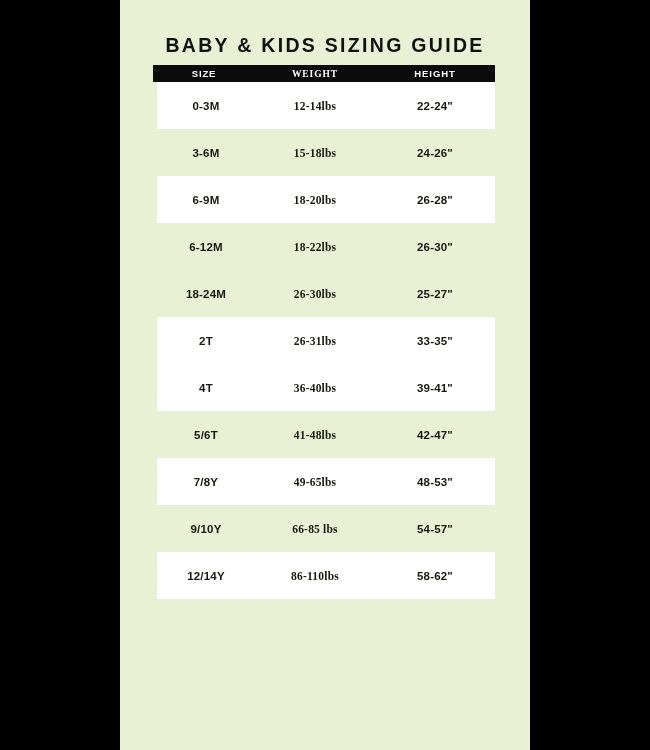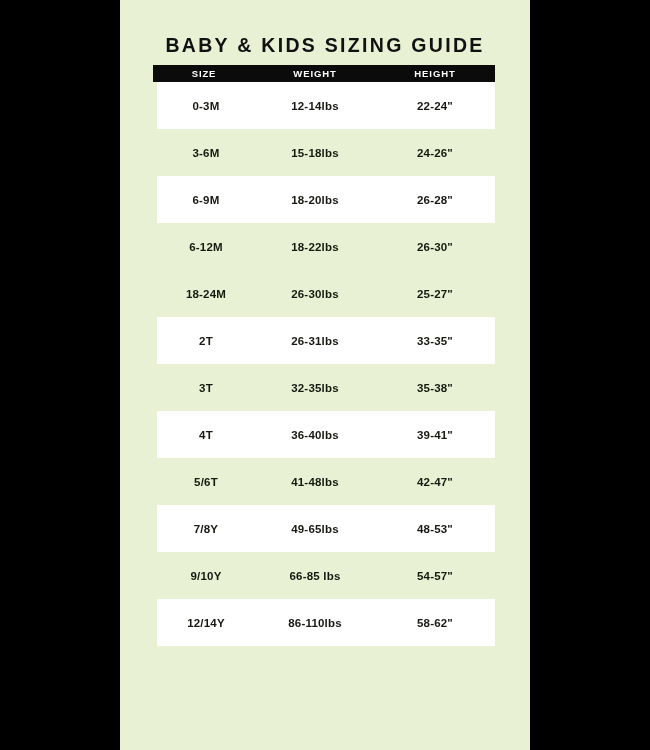--- a/index.html
+++ b/index.html
@@ -79,21 +79,21 @@
   }
 
   .row.header .cell {
     color: #FFFFFF;
     font-size: 9.5px;
     letter-spacing: 0.9px;
   }
 
   
   .c-size   { width: 98px;  margin-left: 0px; }
-  .c-weight { width: 120px; }
+  .c-weight { width: 120px; font-family: Liberation Serif, serif; }
   .c-height { width: 120px; }
 
   .row.header .c-size   { width: 102px; }
   .row.header .c-weight { width: 120px; }
   .row.header .c-height { width: 120px; }
 </style>
 </head>
 <body>
 
 <div id="page">
@@ -134,25 +134,20 @@
           <div class="row tint">
             <div class="cell c-size">18-24M</div>
             <div class="cell c-weight">26-30lbs</div>
             <div class="cell c-height">25-27"</div>
           </div>
           <div class="row white">
             <div class="cell c-size">2T</div>
             <div class="cell c-weight">26-31lbs</div>
             <div class="cell c-height">33-35"</div>
           </div>
-          <div class="row tint">
-            <div class="cell c-size">3T</div>
-            <div class="cell c-weight">32-35lbs</div>
-            <div class="cell c-height">35-38"</div>
-          </div>
           <div class="row white">
             <div class="cell c-size">4T</div>
             <div class="cell c-weight">36-40lbs</div>
             <div class="cell c-height">39-41"</div>
           </div>
           <div class="row tint">
             <div class="cell c-size">5/6T</div>
             <div class="cell c-weight">41-48lbs</div>
             <div class="cell c-height">42-47"</div>
           </div>

